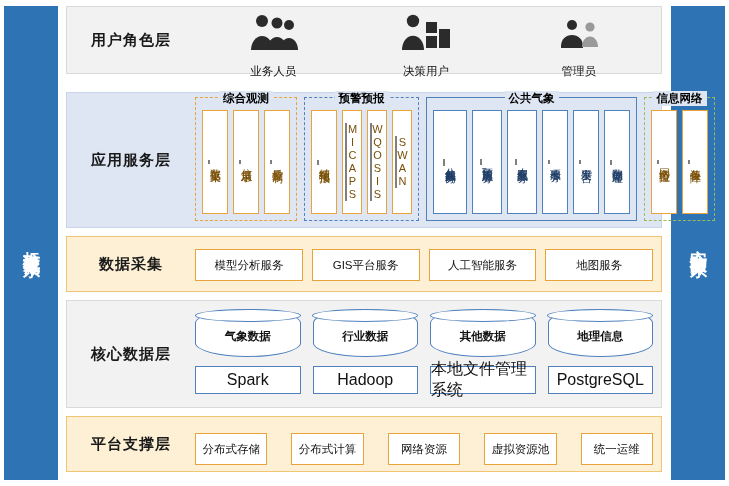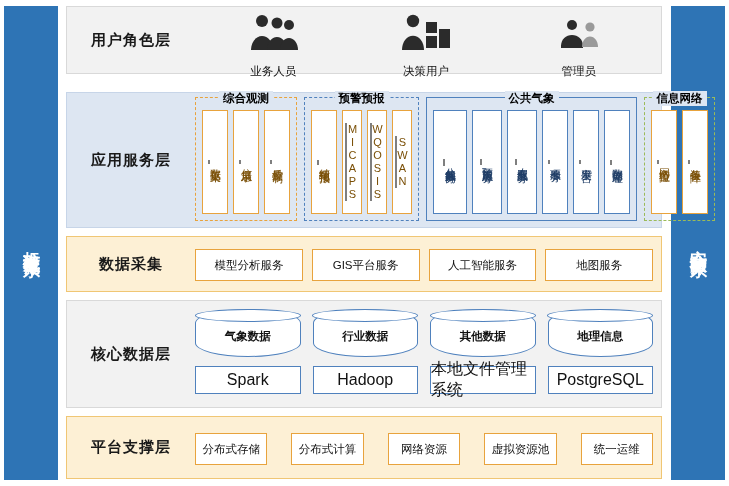--- a/index.html
+++ b/index.html
@@ -107,21 +107,21 @@
   }
   .cyl .lbl{position:relative;z-index:2;padding-top:6px;}
   .db-row{display:flex;gap:12px;margin-top:9px;}
   .db-chip{
     flex:1;height:26px;background:#ffffff;border:1.2px solid #4f81bd;
     display:flex;align-items:center;justify-content:center;
     font-size:16px;color:#111;
   }
 
   
-  #row-plat{top:416px;height:63px;background:#fdf0d5;border-color:#f0c674;}
+  #row-plat{top:416px;height:56px;background:#fdf0d5;border-color:#f0c674;}
   .plat-items{
     position:absolute;left:128px;top:16px;right:8px;height:32px;
     display:flex;gap:24px;align-items:center;
   }
   .plat-chip{
     flex:1;height:30px;background:#ffffff;border:1.2px solid #e8a33d;
     display:flex;align-items:center;justify-content:center;
     font-size:11.5px;color:#111;
   }
 </style>

